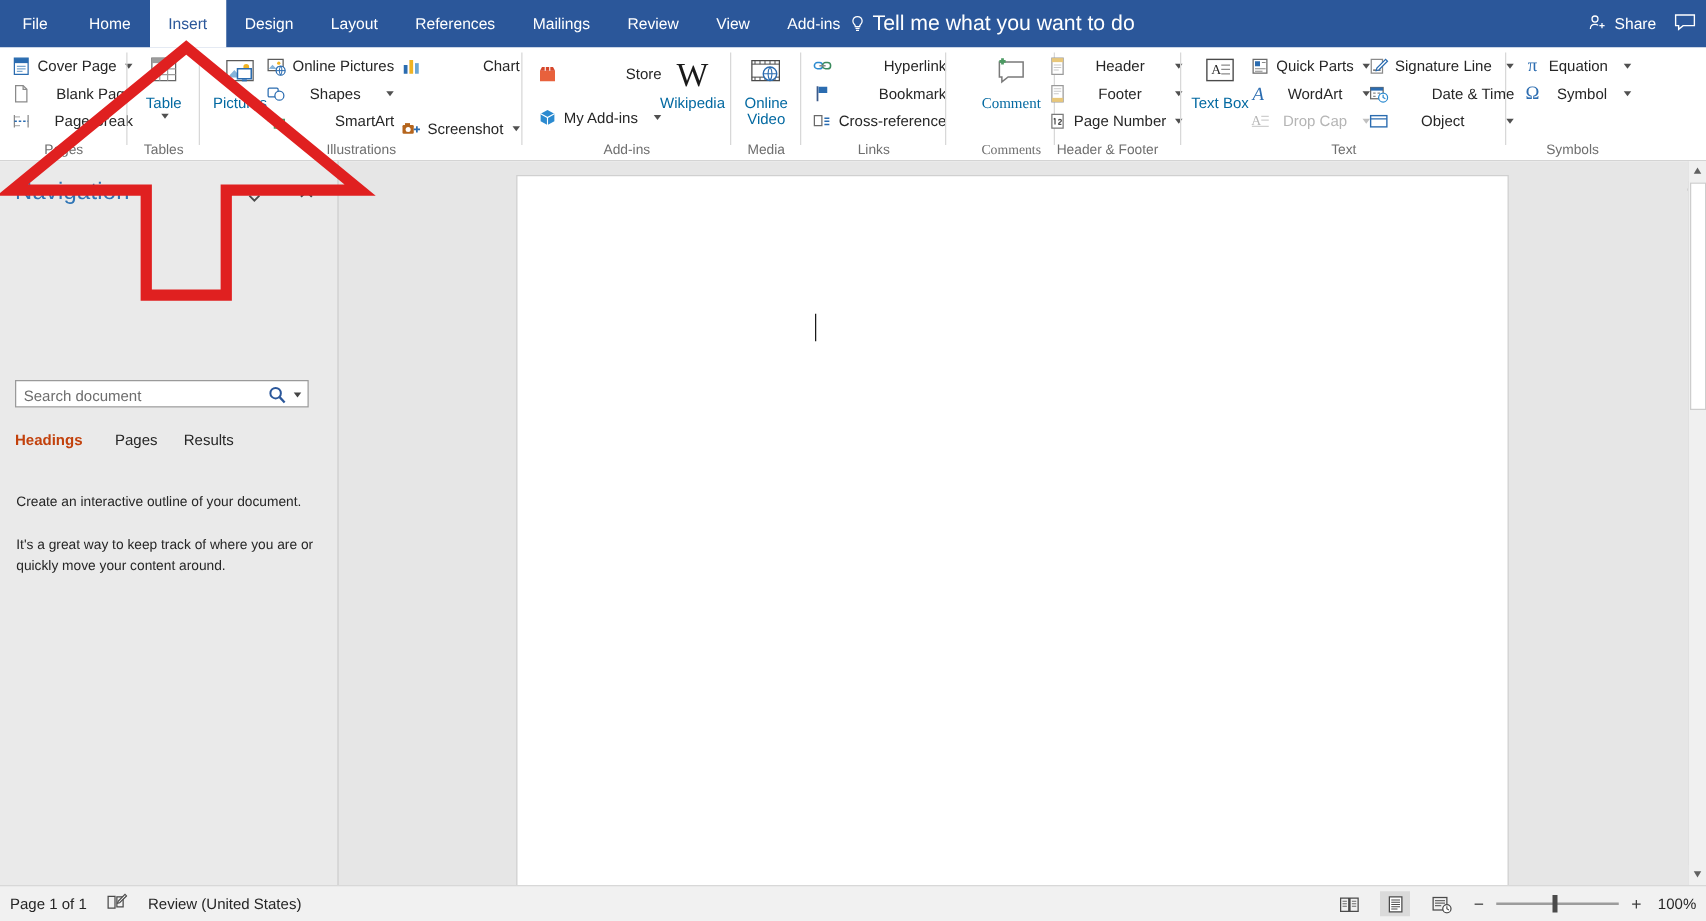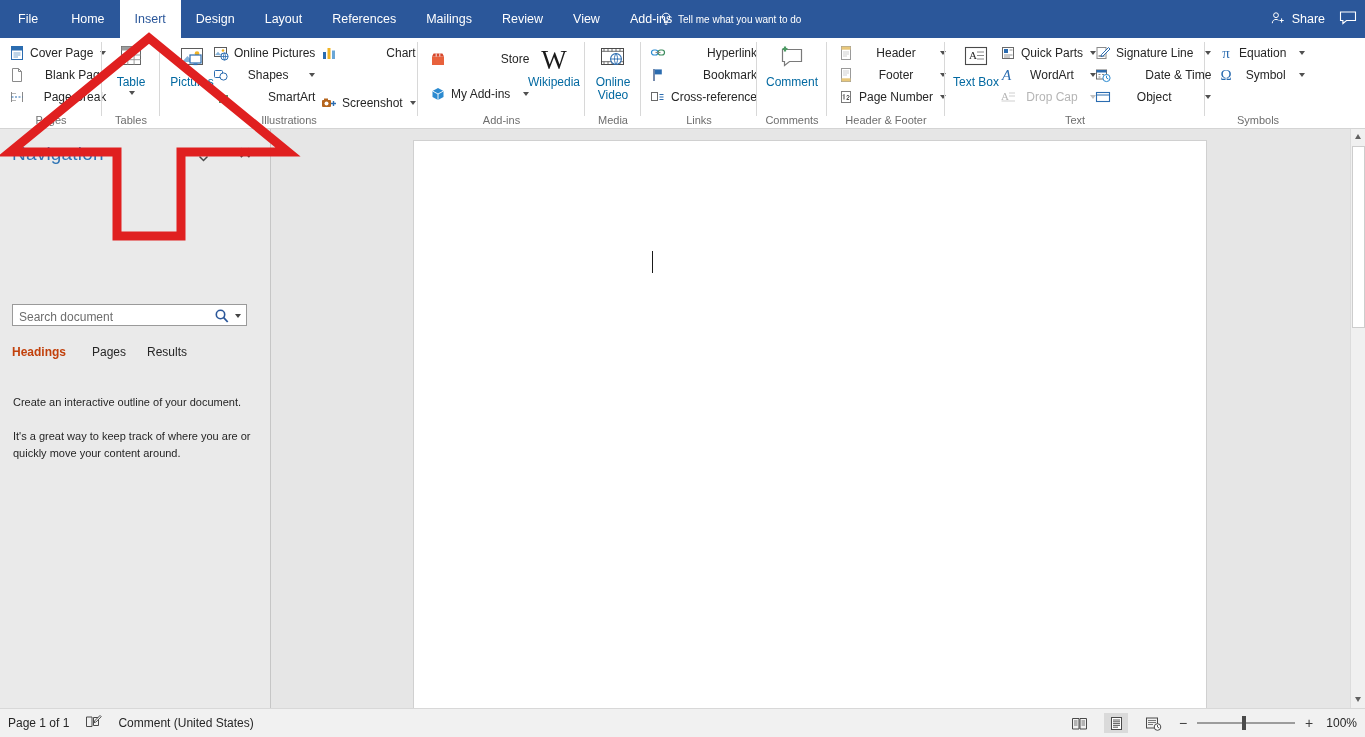--- a/index.html
+++ b/index.html
@@ -19,22 +19,22 @@
   }
   .tabs{position:absolute;left:0;top:0;height:38px;display:flex;align-items:stretch;}
   .tab{
     display:flex;align-items:center;justify-content:center;
     padding:0 15px;height:38px;color:#ffffff;font-size:12.5px;
     white-space:nowrap;cursor:default;
   }
   .tab.file{padding:0 18px;}
   .tab.active{background:#ffffff;color:#2b579a;}
   .tellme{
-    position:absolute;left:660px;top:0;height:38px;display:flex;align-items:center;
-    color:#ffffff;font-size:10px;white-space:nowrap;gap:6px;
+    position:absolute;left:680px;top:0;height:38px;display:flex;align-items:center;
+    color:#ffffff;font-size:17px;white-space:nowrap;gap:6px;
   }
   .bulb{display:inline-block;width:12px;height:14px;position:relative;}
   .bulb svg{display:block;}
   .rightbar{
     position:absolute;right:8px;top:0;height:38px;display:flex;align-items:center;gap:14px;
     color:#ffffff;font-size:12.5px;
   }
   .rb-item{display:flex;align-items:center;gap:6px;white-space:nowrap;}
 
   
@@ -429,21 +429,21 @@
                 <path d="M9.5 5.5h4M9.5 8h4M9.5 10.5h4" stroke="#2b6cb0" stroke-width="1.2"></path>
               </svg>
           </span>
           <span>Cross-reference</span>
         </div>
       </div>
       <div class="gname">Links</div>
       <div class="sep"></div>
     </div>
 
-    <div class="grp" style="left:757px;width:70px;">
+    <div class="grp" style="left:774px;width:70px;font-family:Liberation Serif, serif;">
       <div class="bigbtn" style="left:6px;">
         <span class="bic">
           <svg width="32" height="32" viewBox="0 0 32 32">
               <path d="M6.5 7.5h19v12h-12l-5 4v-4h-2z" fill="#ffffff" stroke="#7a7a7a" stroke-width="1.2"></path>
               <path d="M9 4.5v5M6.5 7h5" stroke="#4c9a63" stroke-width="2.2"></path>
             </svg>
         </span>
         <span class="blabel">Comment</span>
       </div>
       <div class="gname">Comments</div>
@@ -646,21 +646,21 @@
   <div class="statusbar">
     <div class="sb-left">
       <span>Page 1 of 1</span>
       <span>
         <svg width="17" height="15" viewBox="0 0 17 15">
             <path d="M1.5 3h5.5v9.5H1.5z" fill="none" stroke="#4a4a4a" stroke-width="1"></path>
             <path d="M8.5 3.5h5v8h-5z" fill="none" stroke="#4a4a4a" stroke-width="1"></path>
             <path d="M15 1.5l1.2 1.2-5.5 5.5-1.6.4.4-1.6z" fill="#ffffff" stroke="#4a4a4a" stroke-width="1"></path>
           </svg>
       </span>
-      <span>Comment (United States)</span>
+      <span>Review (United States)</span>
     </div>
 
     <div class="sb-right">
       <div class="viewbtn">
         <svg width="17" height="15" viewBox="0 0 17 15">
             <path d="M1.5 2.5h6.5v10.5H1.5zM9 2.5h6.5v10.5H9z" fill="none" stroke="#4a4a4a" stroke-width="1"></path>
             <path d="M3 5h3.5M3 7h3.5M3 9h3.5M10.5 5H14M10.5 7H14M10.5 9H14" stroke="#6a6a6a" stroke-width=".9"></path>
           </svg>
       </div>
       <div class="viewbtn on">

